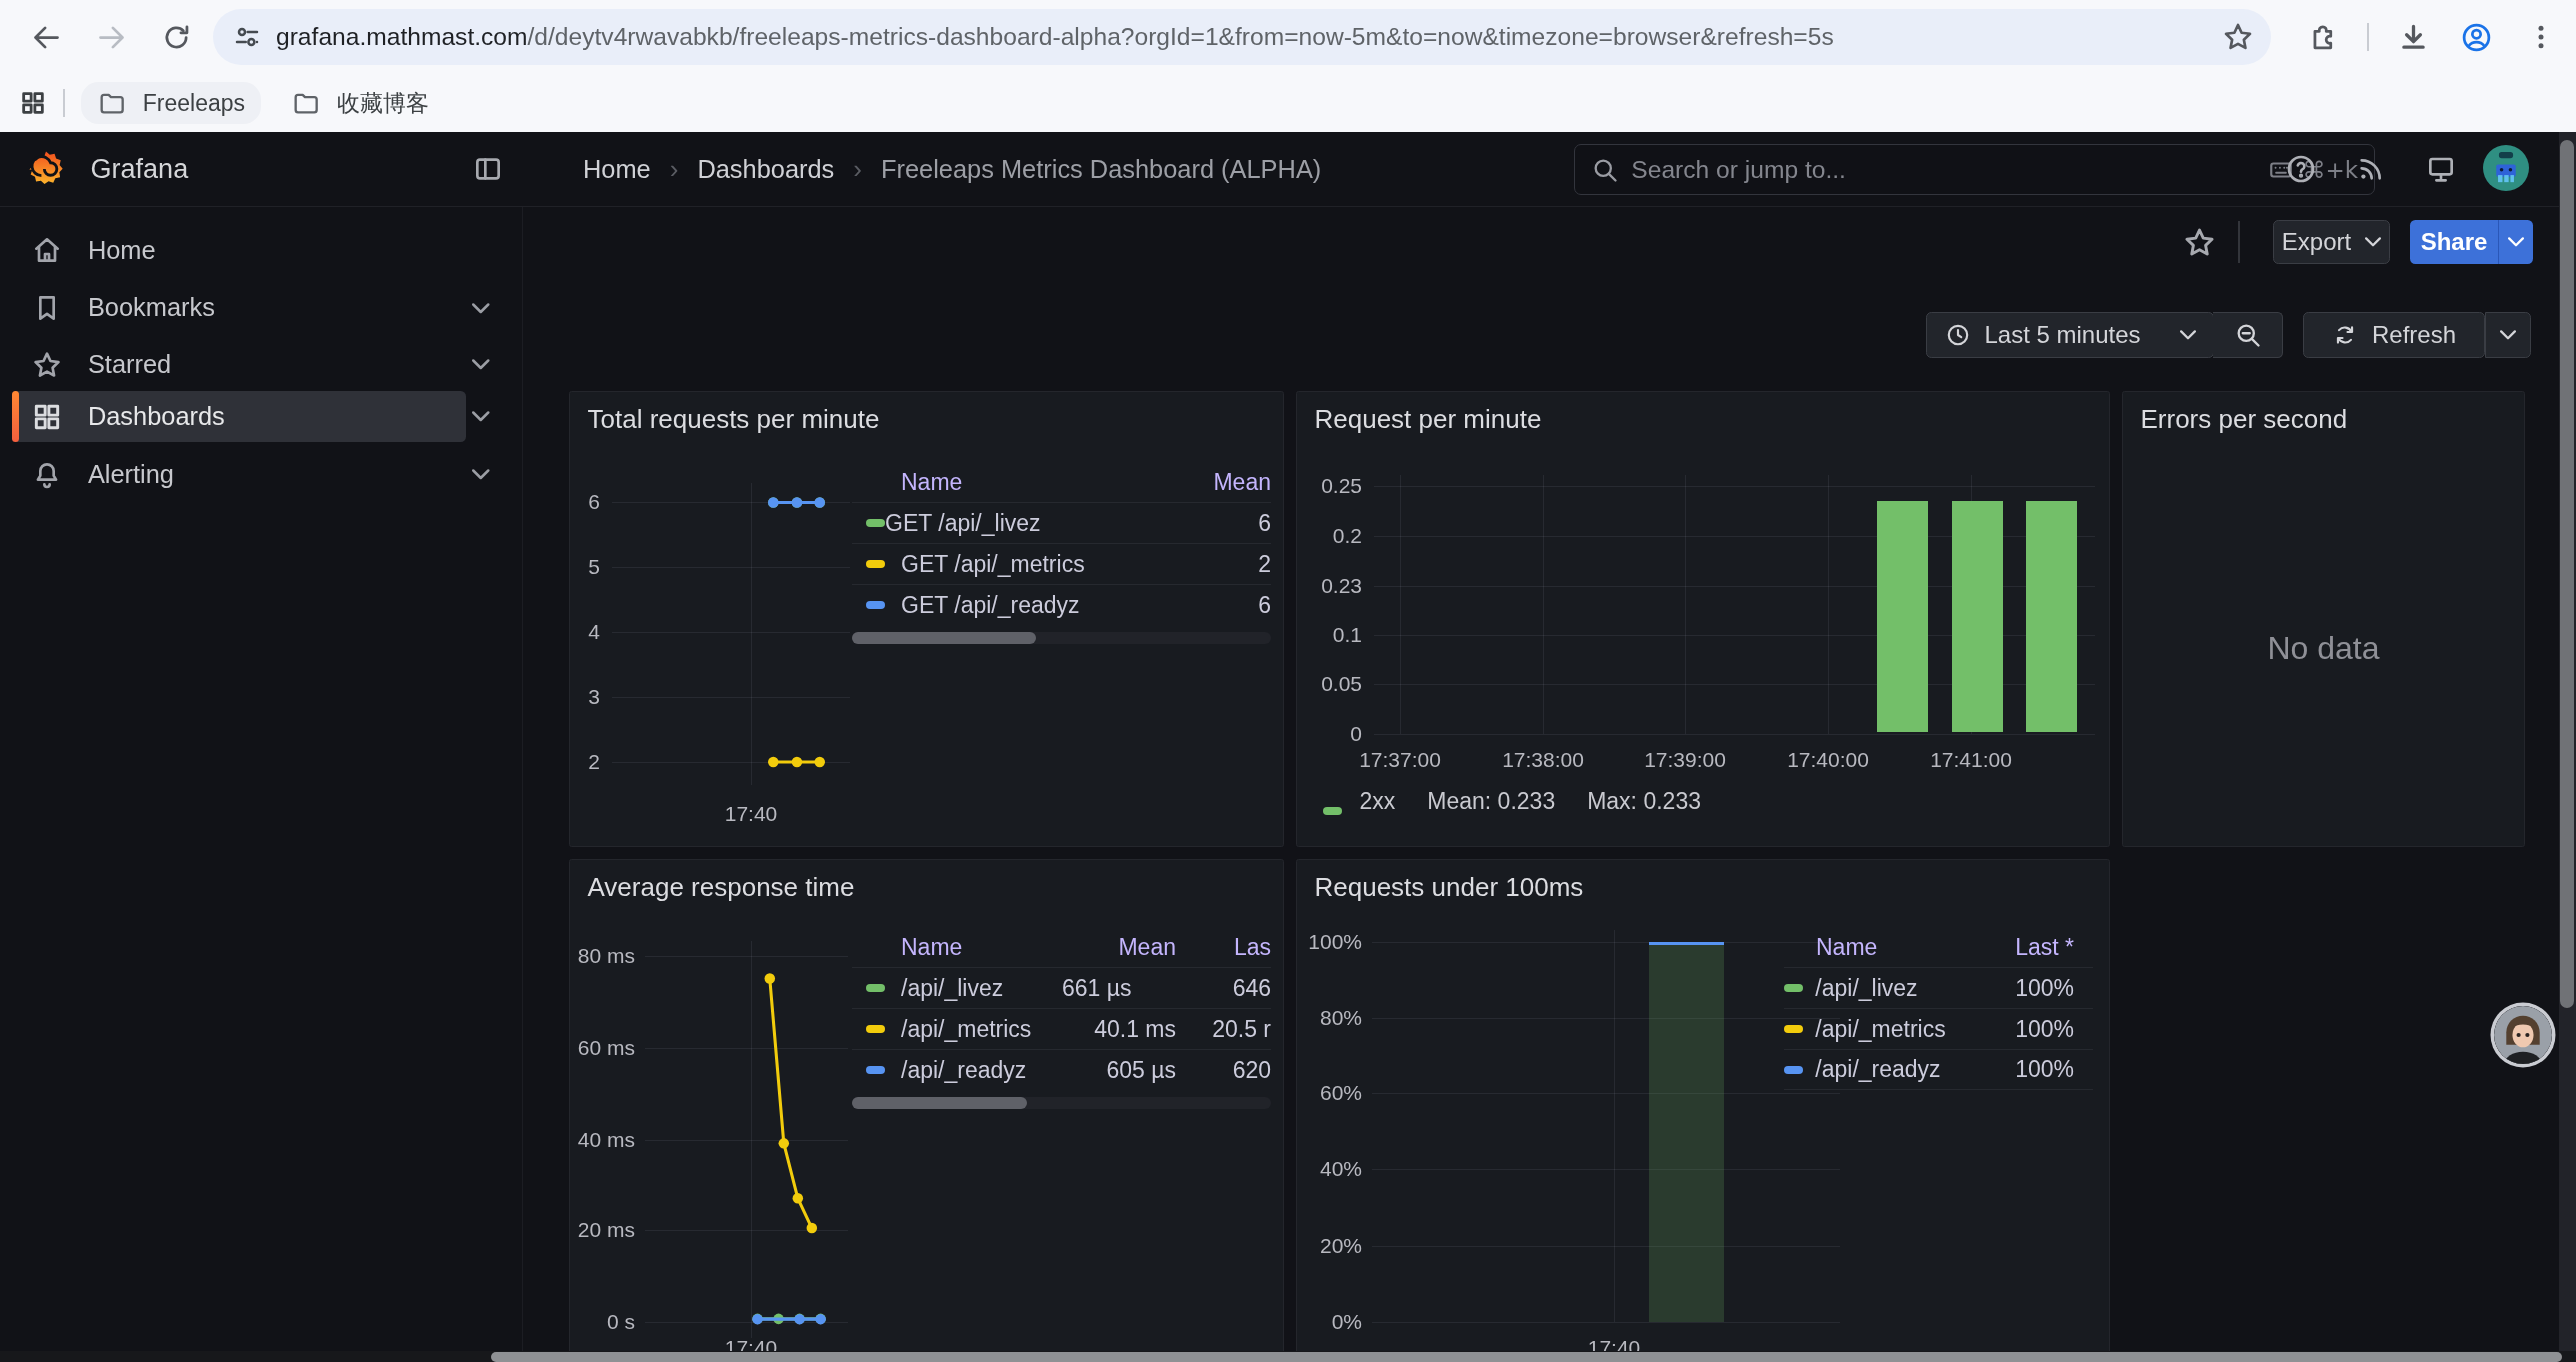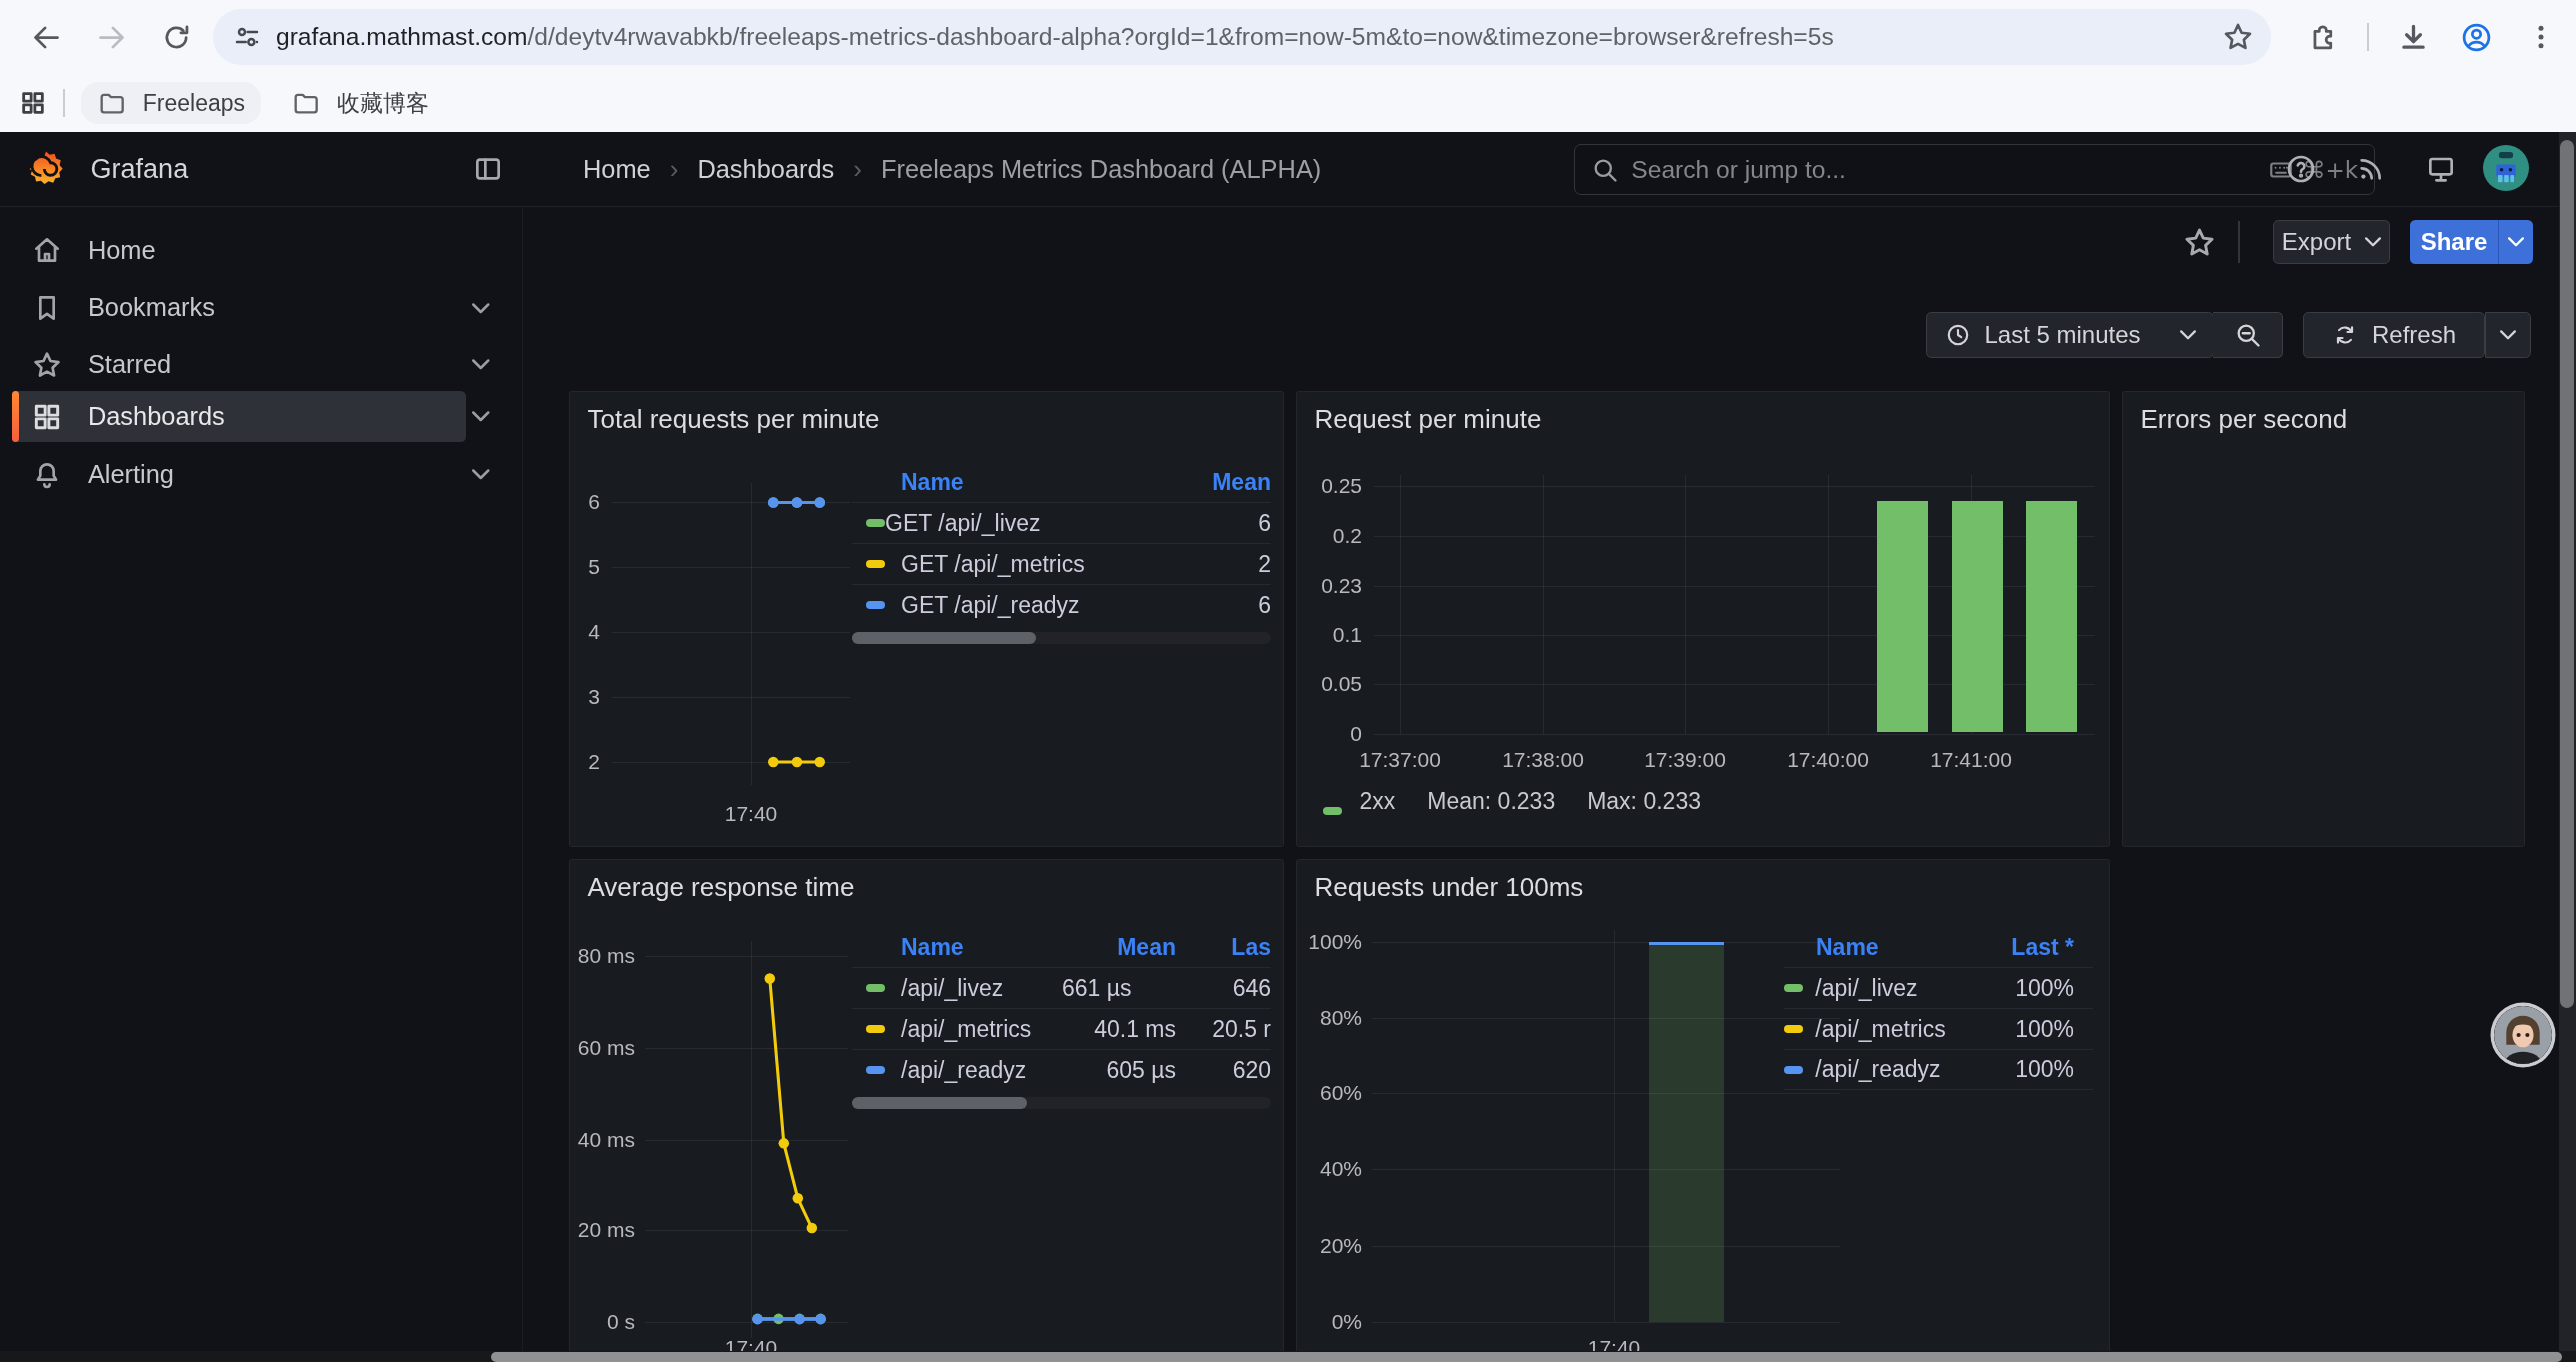--- a/index.html
+++ b/index.html
@@ -69,21 +69,21 @@
   .p-title{position:absolute;left:17.5px;top:12.3px;font-size:26px;color:#dcdde1;font-weight:500}
   .yt{position:absolute;transform:translateY(-50%);font-size:21px;color:#b8b9c0;text-align:right}
   .xt{position:absolute;transform:translateX(-50%);font-size:21px;color:#b8b9c0}
   .gl-h{position:absolute;height:0.9px;background:rgba(204,204,220,0.09)}
   .gl-v{position:absolute;width:0.9px;background:rgba(204,204,220,0.09)}
   .overlay{position:absolute;left:0;top:0;pointer-events:none}
   .nodata{position:absolute;left:0;right:0;text-align:center;font-size:32px;color:#8f9097}
 
   
   .legend{position:absolute;font-size:23px;color:#ccccdc}
-  .lg-head{display:flex;align-items:center;height:39px;color:#3b82f6;font-weight:700}
+  .lg-head{display:flex;align-items:center;height:39px;color:#c4b5fd;font-weight:400}
   .lg-row{display:flex;align-items:center;height:41px;border-top:0.9px solid #26292f}
   .lg-row:last-of-type{border-bottom:0.9px solid #26292f}
   .sw{width:19px;height:8px;border-radius:4.4px;flex:0 0 auto}
   .lg-scroll{height:12.3px;background:#212329;border-radius:6.1px;margin-top:7px;position:relative}
   .lg-thumb{position:absolute;left:0;top:0;height:12.3px;background:#5f6168;border-radius:6.1px}
 
   .bar{position:absolute}
 
   
   .vtrack{position:absolute;right:0;top:132px;width:17.5px;bottom:0;background:#222329}
@@ -469,20 +469,21 @@
         <div class="abs" style="left:26px;top:396px;display:flex;align-items:flex-end;font-size:23px;color:#c9cad0">
           <span class="sw" style="background: rgb(115, 191, 105);"></span>
           <span style="margin-left:17.5px">2xx</span>
           <span style="margin-left:32px">Mean: 0.233</span>
           <span style="margin-left:32px">Max: 0.233</span>
         </div>
       </div>
 
       <div class="panel" style="left:1599px;top:184px;width:403px;height:456px">
         <div class="p-title">Errors per second</div>
+        <div class="nodata" style="top:238px">No data</div>
       </div>
 
       <div class="panel" style="left:46px;top:652px;width:715px;height:526px">
         <div class="p-title">Average response time</div>
         <div class="yt" style="left:0;top:96px;width:65px">80 ms</div>
         <div class="yt" style="left:0;top:188px;width:65px">60 ms</div>
         <div class="yt" style="left:0;top:280px;width:65px">40 ms</div>
         <div class="yt" style="left:0;top:370px;width:65px">20 ms</div>
         <div class="yt" style="left:0;top:462px;width:65px">0 s</div>
         <div class="gl-h" style="left:75px;width:203px;top:96px"></div>

